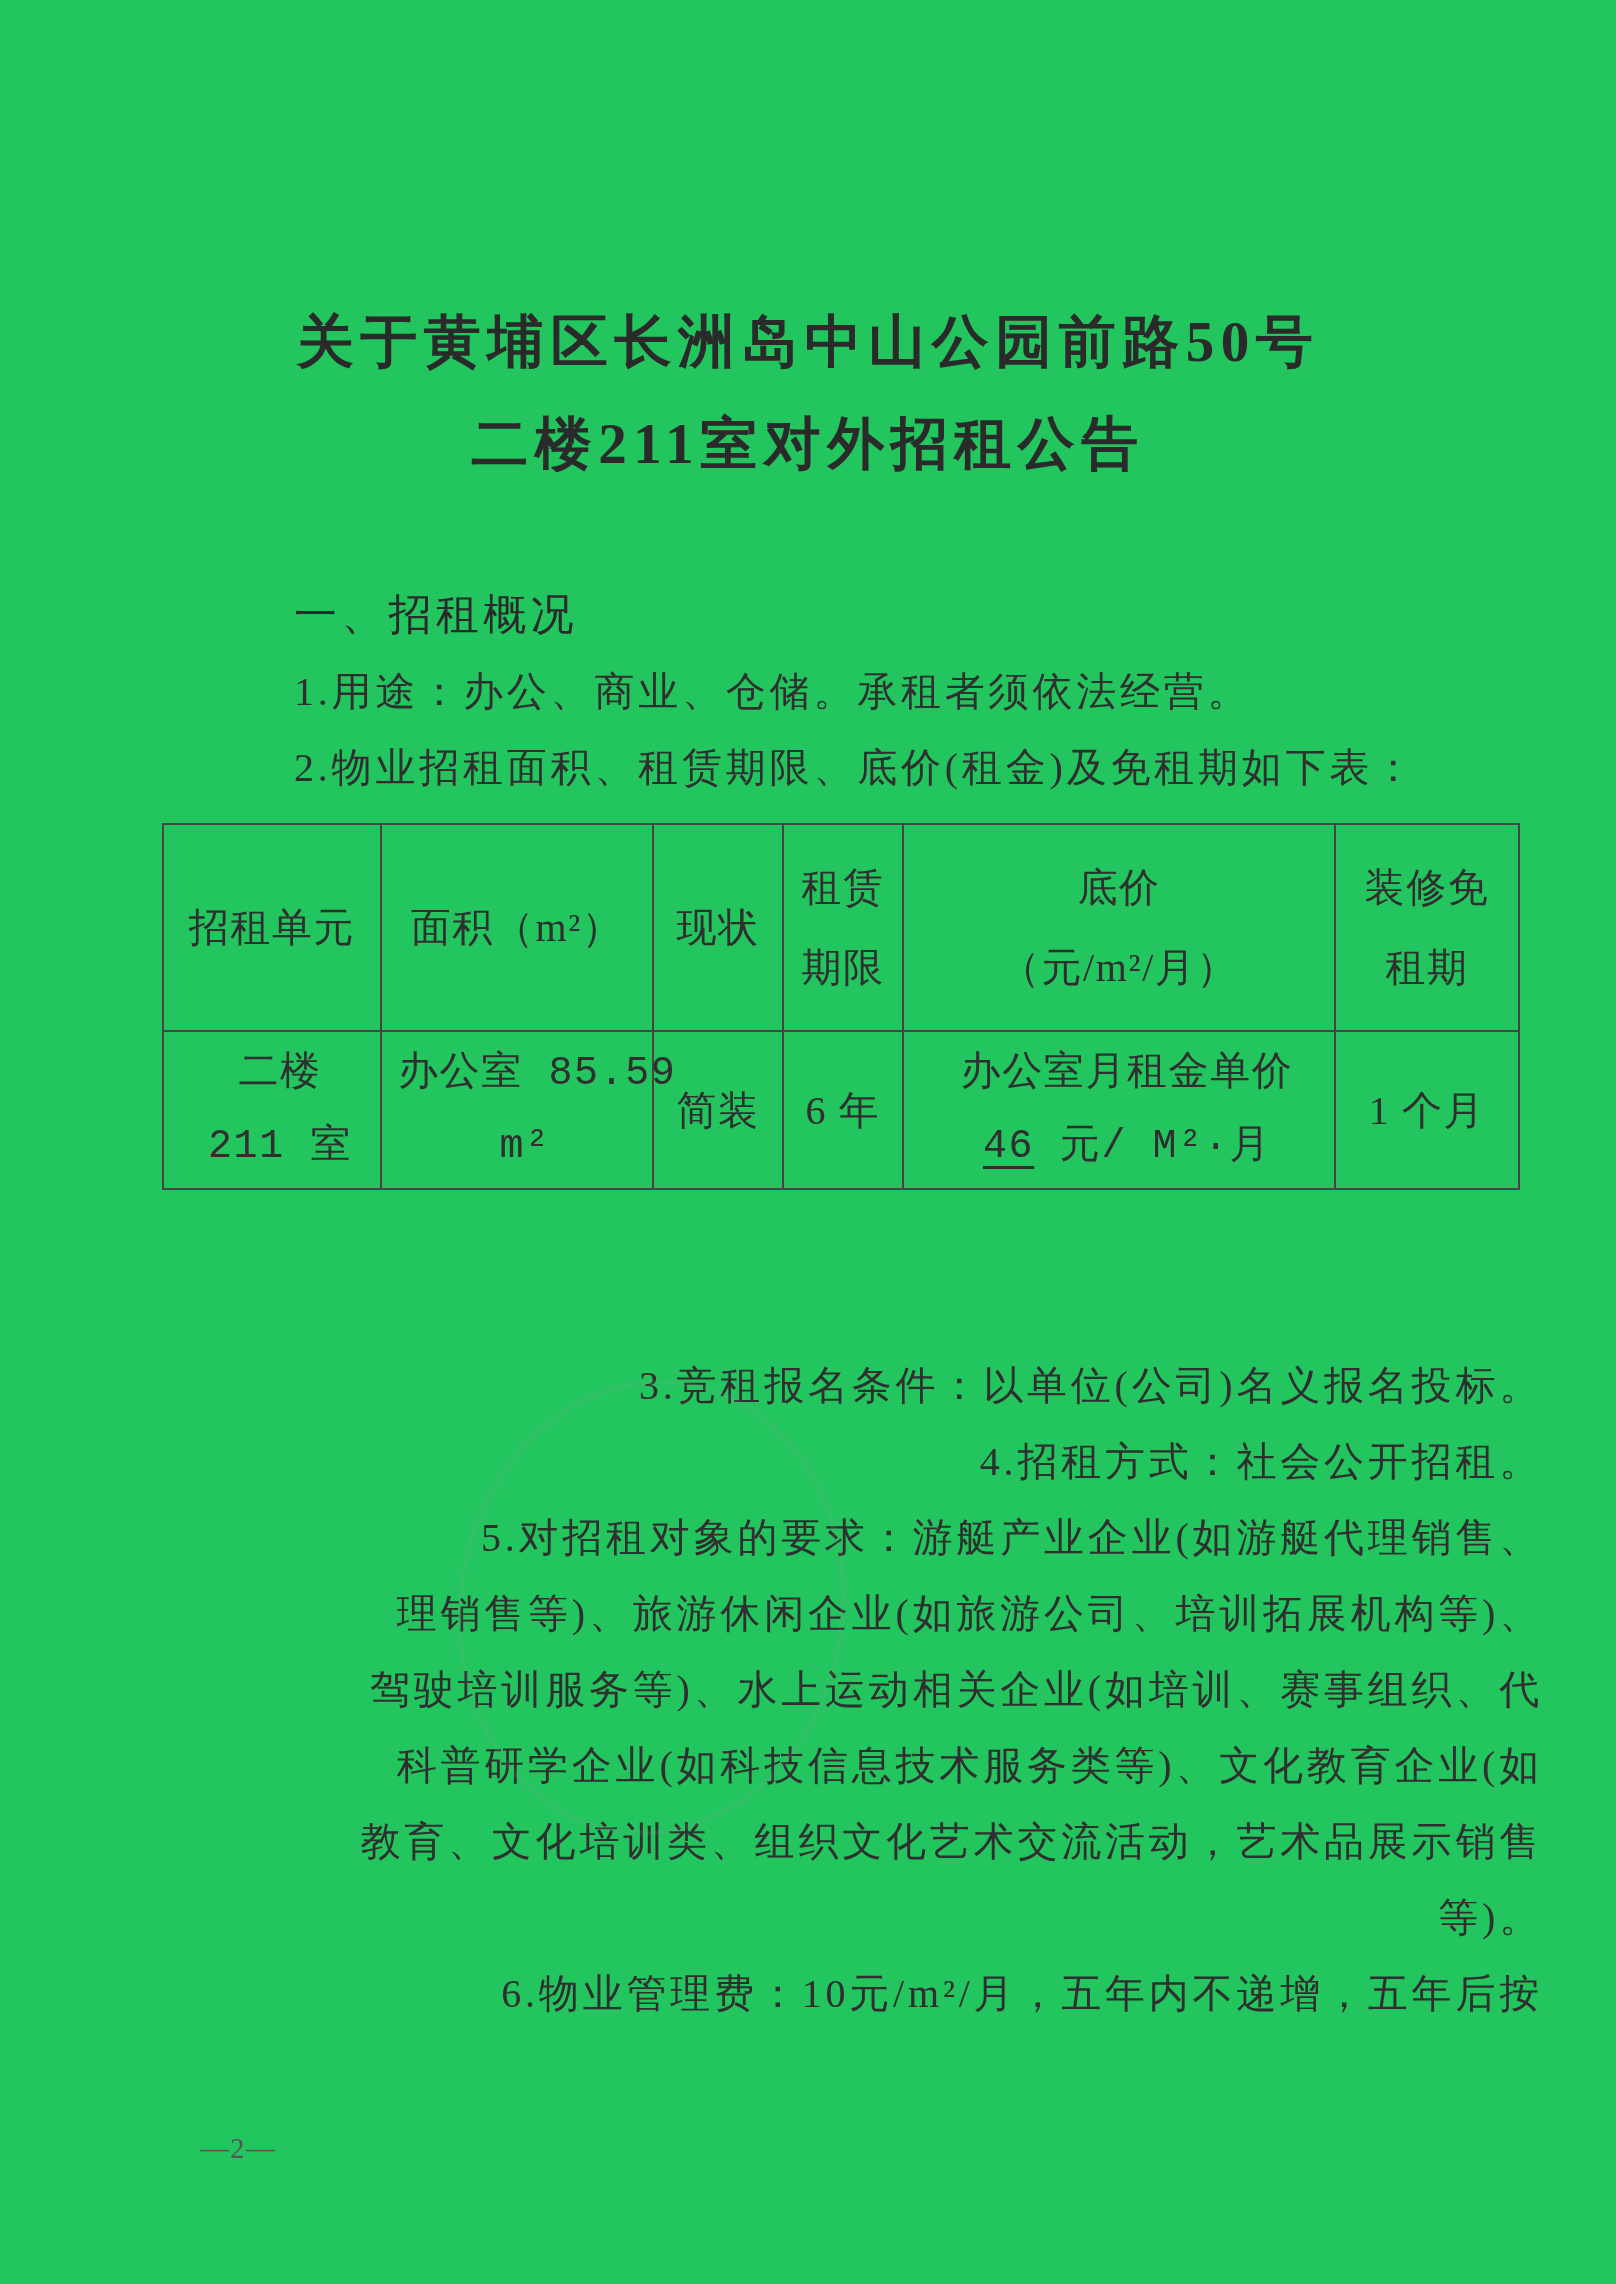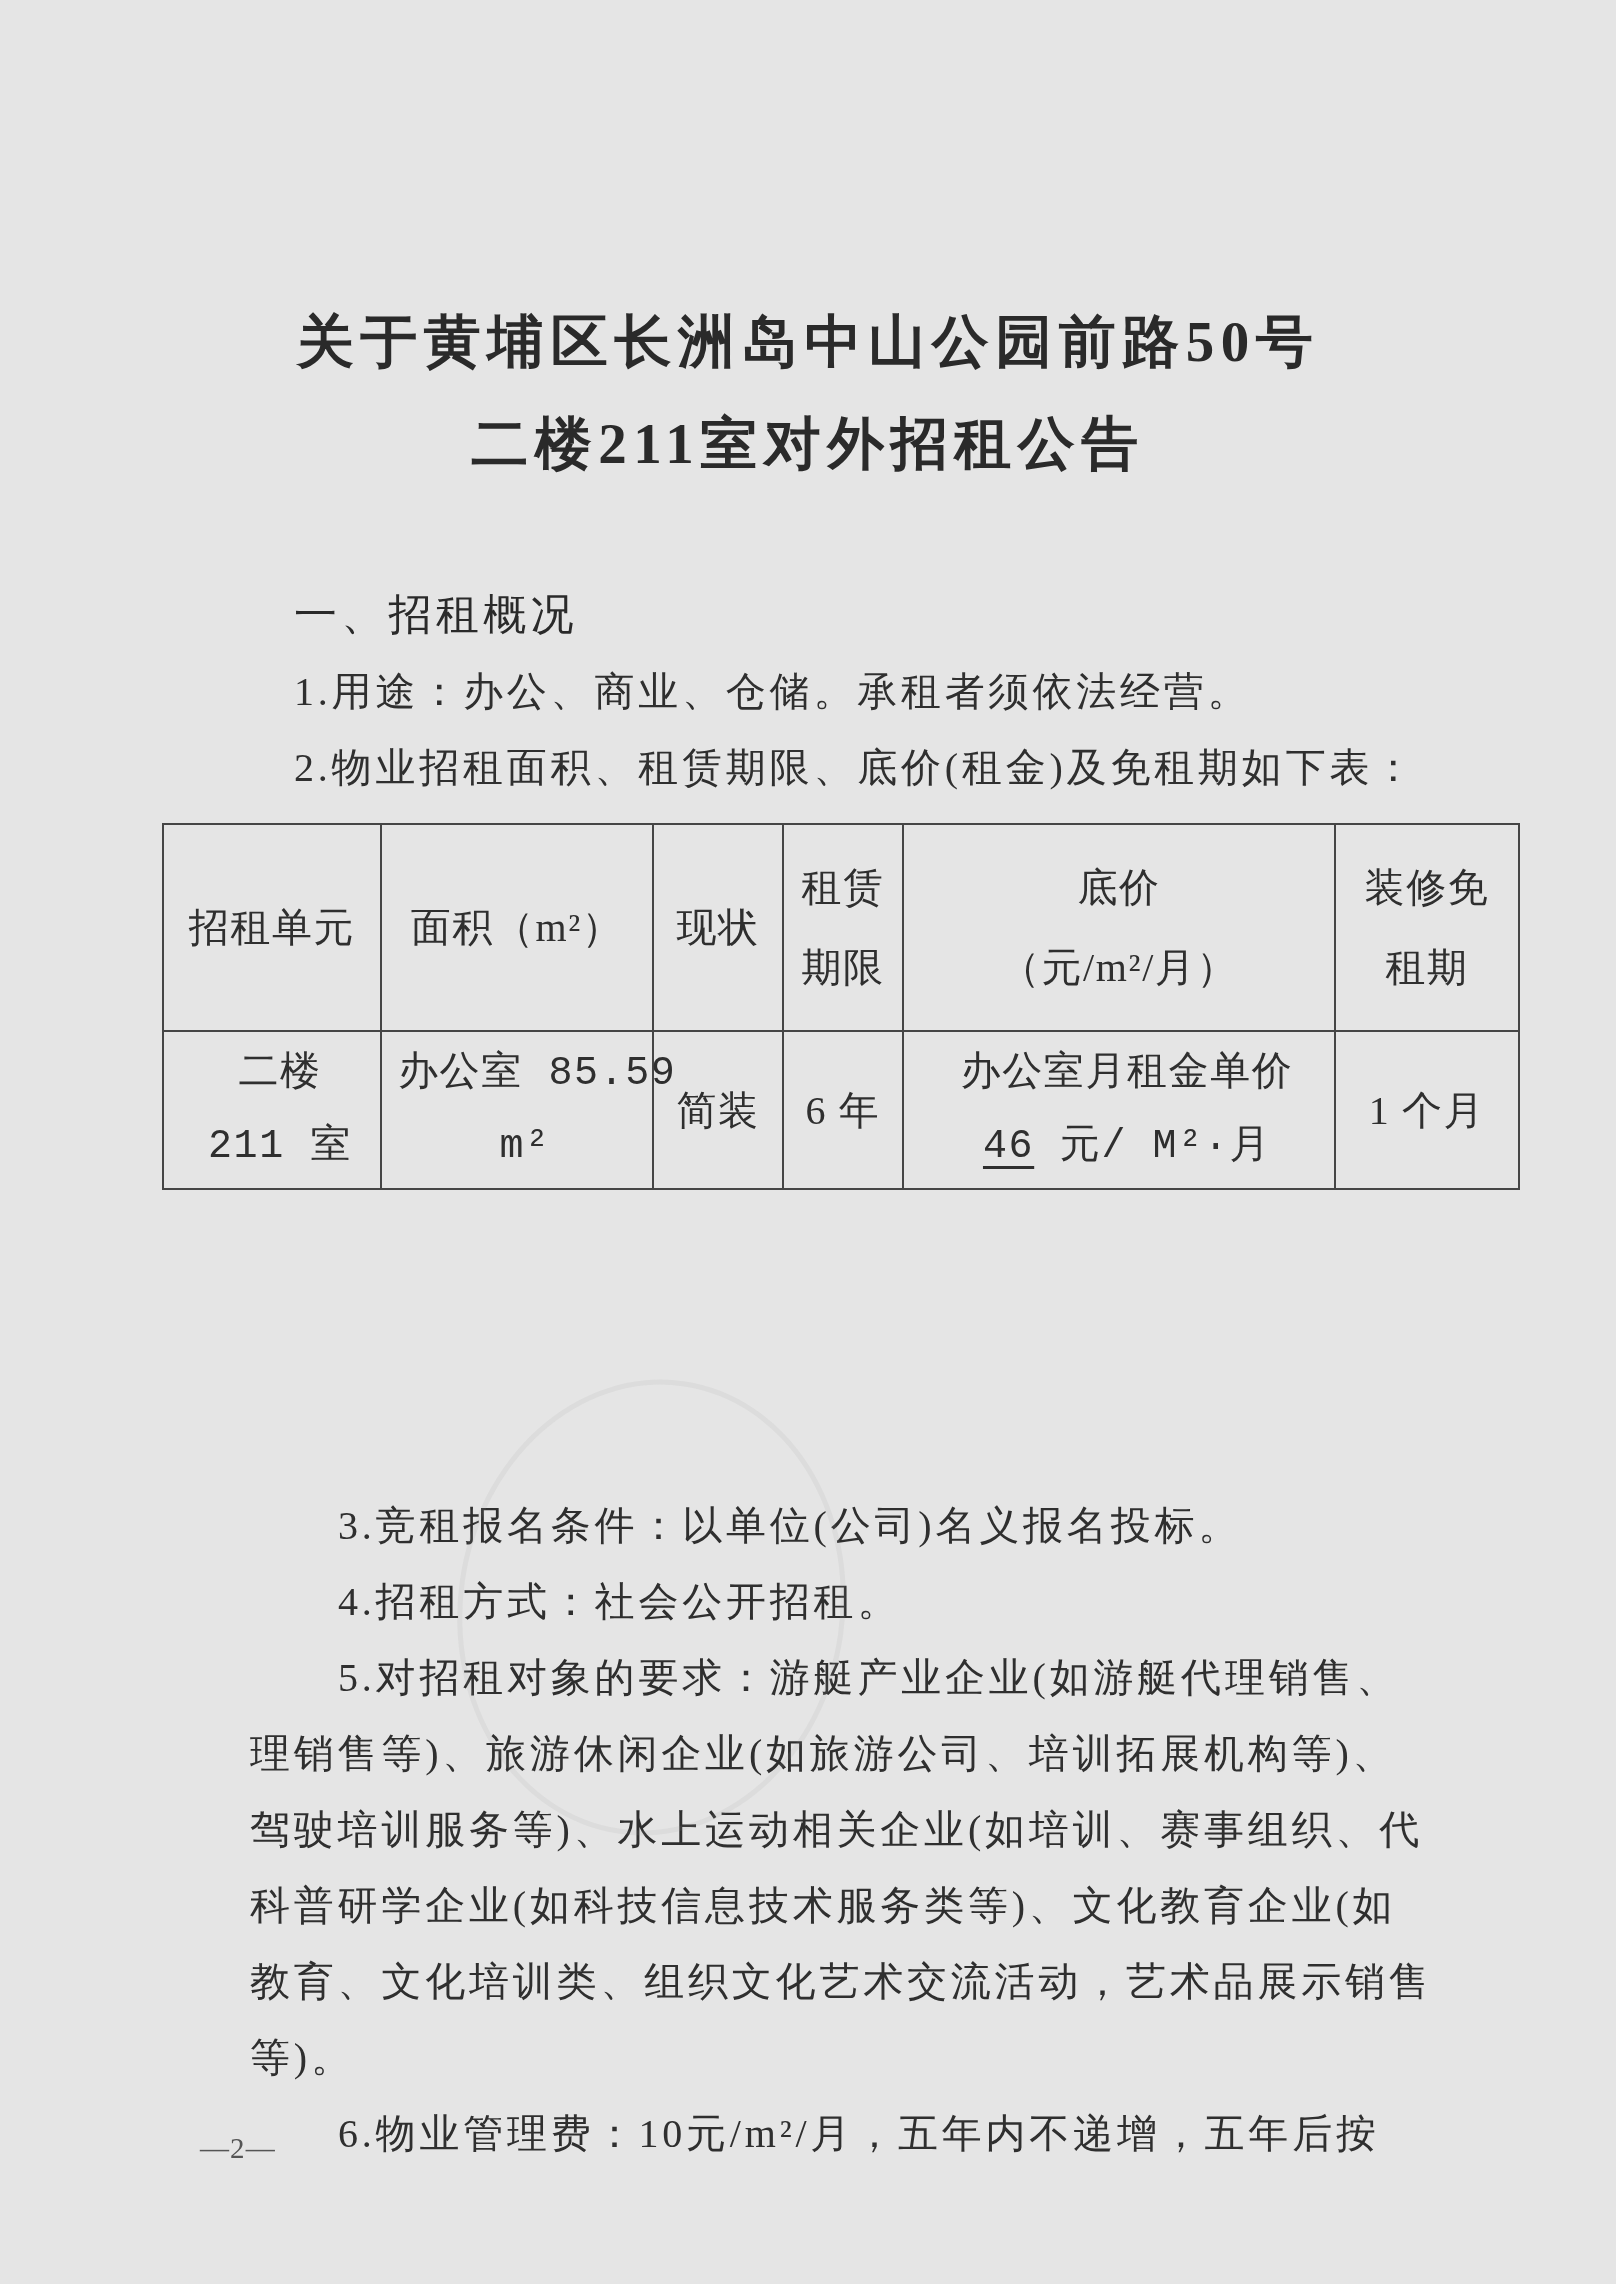--- a/index.html
+++ b/index.html
@@ -9,21 +9,21 @@
     height: 2284px;
     background: #fefefe;
     overflow: hidden;
     font-family: "Liberation Serif", "DejaVu Serif", serif;
     color: #2e2e2e;
   }
   .page {
     position: relative;
     width: 1616px;
     height: 2284px;
-    background: #e5e5e5;
+    background: #22c55e;
   }
   
   .title-block {
     position: absolute;
     top: 291px;
     left: 0;
     width: 1616px;
     text-align: center;
   }
   .title-line {
@@ -198,21 +198,21 @@
           </div>
         </td>
         <td>
           <div class="cell-single">1 个月</div>
         </td>
       </tr>
     </tbody>
   </table>
 
 
-  <div class="flowblock" style="top:1488px;">
+  <div class="flowblock" style="top:1348px;text-align:right;">
     <div class="line indent">3.竞租报名条件：以单位(公司)名义报名投标。</div>
     <div class="line indent">4.招租方式：社会公开招租。</div>
     <div class="line indent">5.对招租对象的要求：游艇产业企业(如游艇代理销售、</div>
     <div class="line">理销售等)、旅游休闲企业(如旅游公司、培训拓展机构等)、</div>
     <div class="line">驾驶培训服务等)、水上运动相关企业(如培训、赛事组织、代</div>
     <div class="line">科普研学企业(如科技信息技术服务类等)、文化教育企业(如</div>
     <div class="line">教育、文化培训类、组织文化艺术交流活动，艺术品展示销售</div>
     <div class="line">等)。</div>
     <div class="line indent">6.物业管理费：10元/m²/月，五年内不递增，五年后按</div>
   </div>

